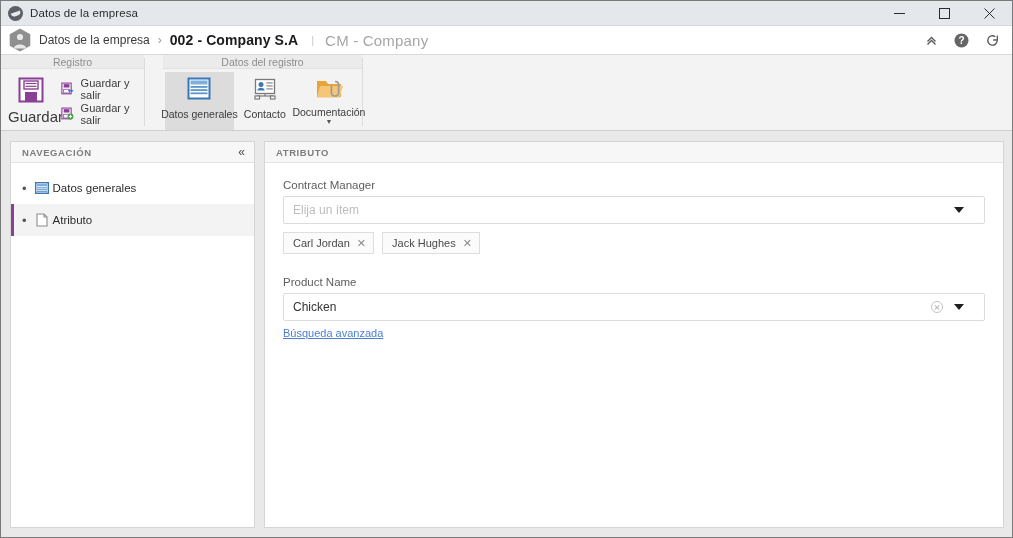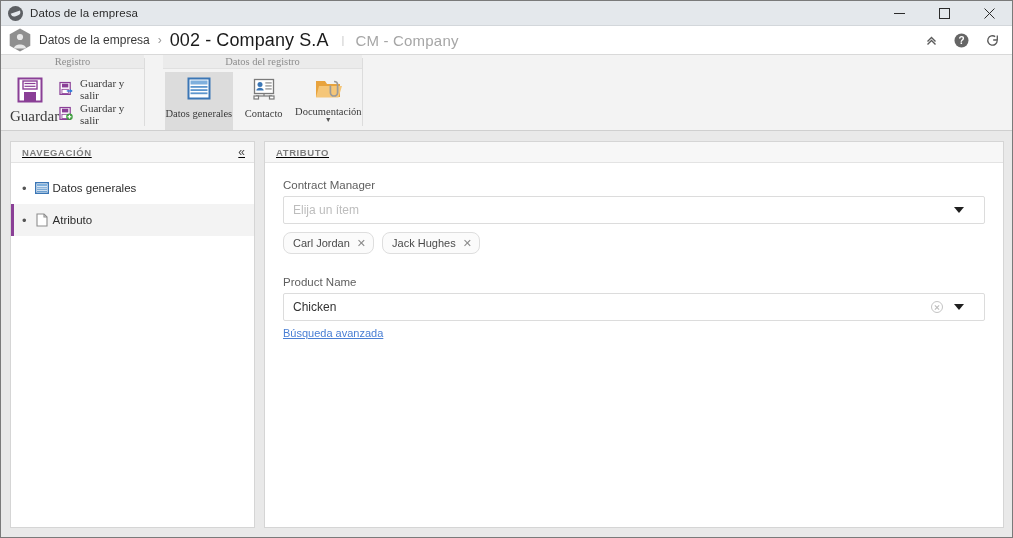--- a/index.html
+++ b/index.html
@@ -51,35 +51,35 @@
   .crumbbar {
     height: 29px; min-height: 29px;
     background: #ffffff;
     border-bottom: 1px solid #d9d9d9;
     display: flex; align-items: center;
     padding: 0 9px 0 8px;
   }
   .hexicon { width: 22px; height: 24px; flex: none; margin-right: 8px; }
   .crumb-root { font-size: 12px; color: #3a3a3a; }
   .crumb-sep { font-size: 12px; color: #9a9a9a; margin: 0 8px; }
-  .crumb-main { font-size: 18px; font-weight: normal; color: #1b1b1b; letter-spacing: .1px; }
+  .crumb-main { font-size: 14px; font-weight: bold; color: #1b1b1b; letter-spacing: .1px; }
   .crumb-pipe { color: #c9c9c9; margin: 0 11px 0 13px; font-size: 11px; }
   .crumb-sub { font-size: 15px; color: #a6a6a6; letter-spacing: .2px; }
   .crumb-actions { margin-left: auto; display: flex; align-items: center; gap: 16px; padding-right: 3px; }
   .crumb-actions > span { display: flex; align-items: center; justify-content: center; }
 
   
   .ribbon {
     height: 76px; min-height: 76px;
     background: #f3f3f3;
     border-bottom: 1px solid #cfcfcf;
     display: flex;
     position: relative;
   }
-  .rgroup { display: flex; flex-direction: column; height: 76px; position: relative; font-family: Liberation Serif, serif; }
+  .rgroup { display: flex; flex-direction: column; height: 76px; position: relative; }
   .rgroup-title {
     height: 14px; line-height: 14px;
     font-size: 10.5px; color: #8d8d8d;
     text-align: center; background: #ebebeb;
     border-bottom: 1px solid #e0e0e0;
   }
   .rgroup-body { flex: 1; display: flex; align-items: flex-start; padding-top: 3px; }
   .rgroup-div { width: 1px; background: #dcdcdc; margin: 3px 0 4px 0; }
 
   
@@ -113,21 +113,20 @@
     background: #ffffff;
     border: 1px solid #d5d5d5;
     display: flex; flex-direction: column;
   }
   .panel-head {
     height: 21px; min-height: 21px;
     background: #f7f7f7;
     border-bottom: 1px solid #e3e3e3;
     display: flex; align-items: center;
     padding: 0 9px 0 11px;
-    text-decoration: underline;
   }
   .panel-head .ttl {
     font-size: 9.5px; font-weight: bold;
     color: #7d7d7d; letter-spacing: .6px;
   }
   .panel-head .collapse { margin-left: auto; font-size: 12px; color: #4a4a4a; line-height: 1; }
 
   .nav-panel { width: 245px; min-width: 245px; }
   .nav-list { padding-top: 9px; }
   .nav-item {
@@ -166,21 +165,21 @@
   .clear-ico::before { transform: rotate(45deg); }
   .clear-ico::after  { transform: rotate(-45deg); }
   .caret-dn {
     width: 0; height: 0; display: block;
     border-left: 5px solid transparent;
     border-right: 5px solid transparent;
     border-top: 6px solid #1f1f1f;
   }
   .chips { display: flex; gap: 8px; margin-top: 8px; }
   .chip {
-    height: 22px; border: 1px solid #dedede; border-radius: 8px;
+    height: 22px; border: 1px solid #dedede; border-radius: 0;
     background: #fbfbfb; display: flex; align-items: center;
     padding: 0 7px 0 9px;
   }
   .chip .txt { font-size: 11px; color: #4a4a4a; }
   .chip .x { font-size: 11px; color: #8a8a8a; margin-left: 7px; line-height: 1; }
   .link { font-size: 11px; color: #4a7fd4; margin-top: 6px; display: inline-block; }
   .sp-22 { height: 22px; }
   .sp-16 { height: 16px; }
 </style>
 </head>

